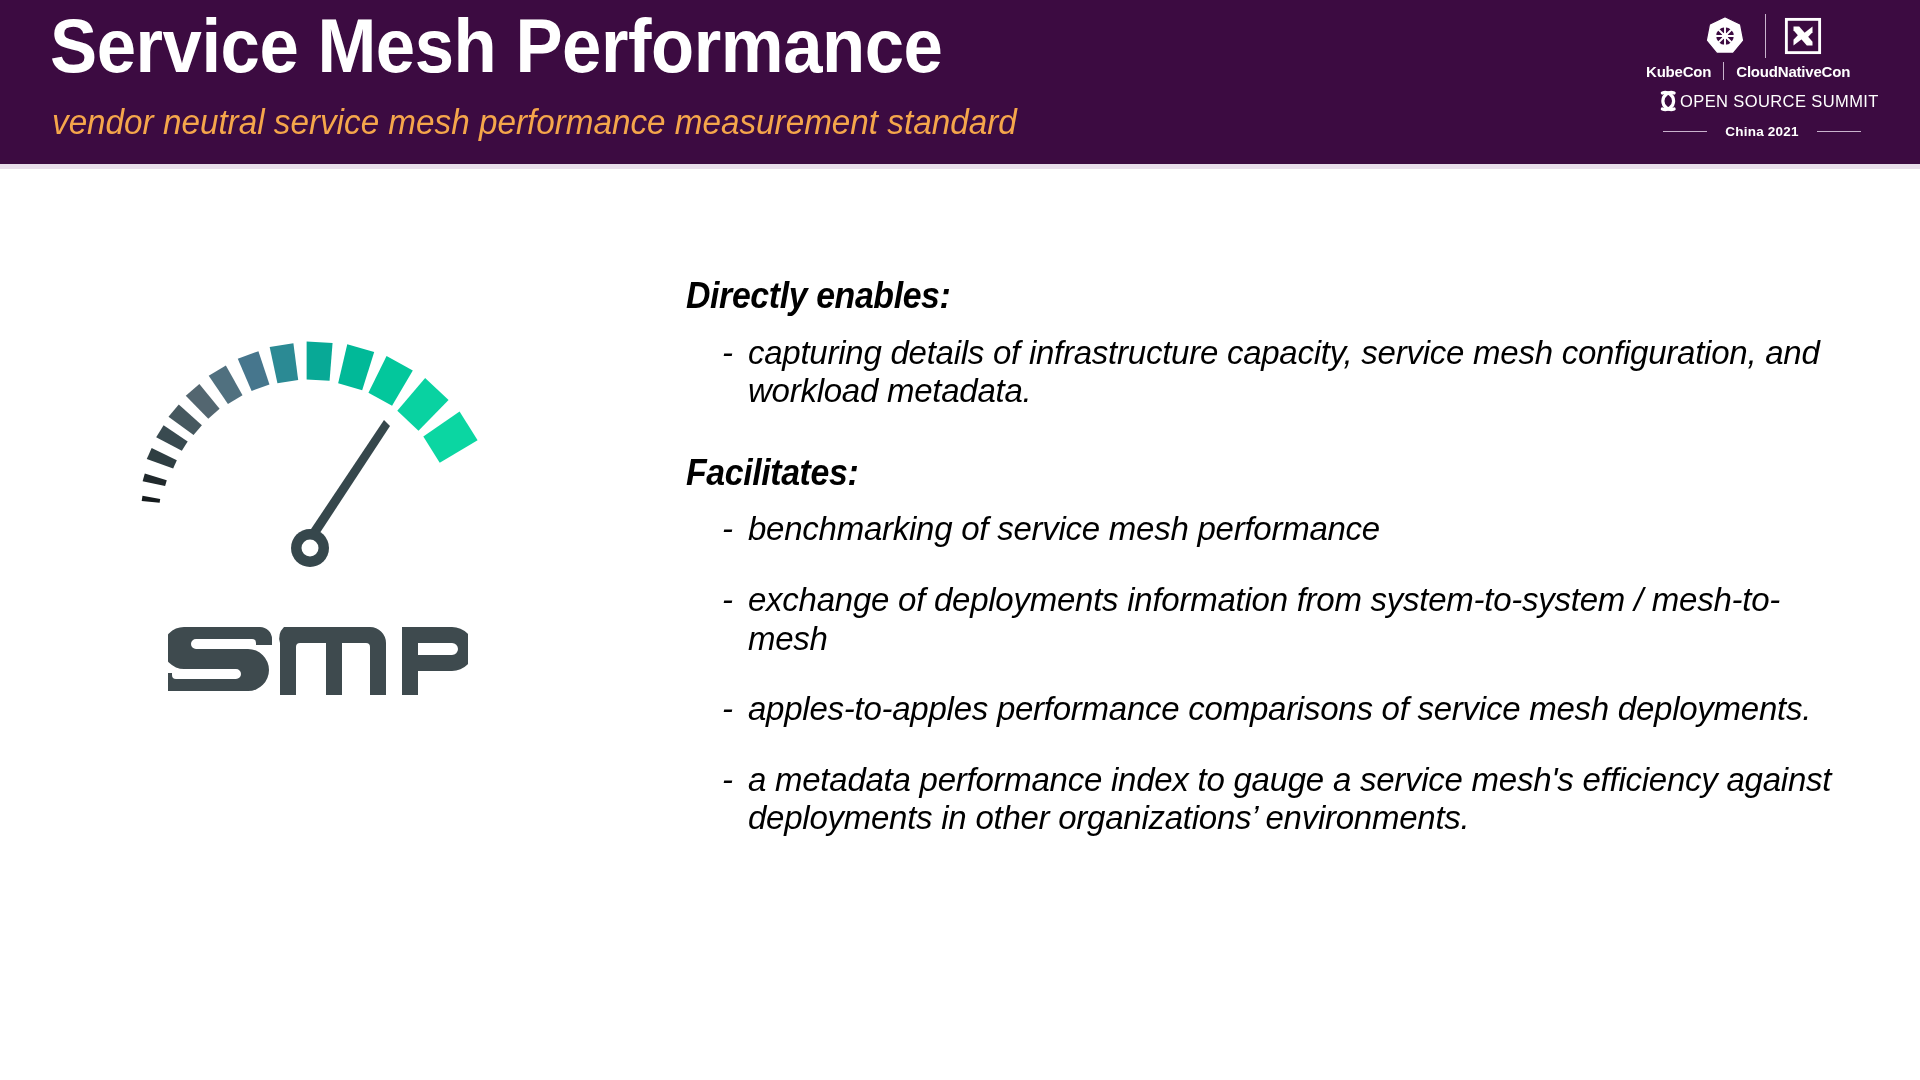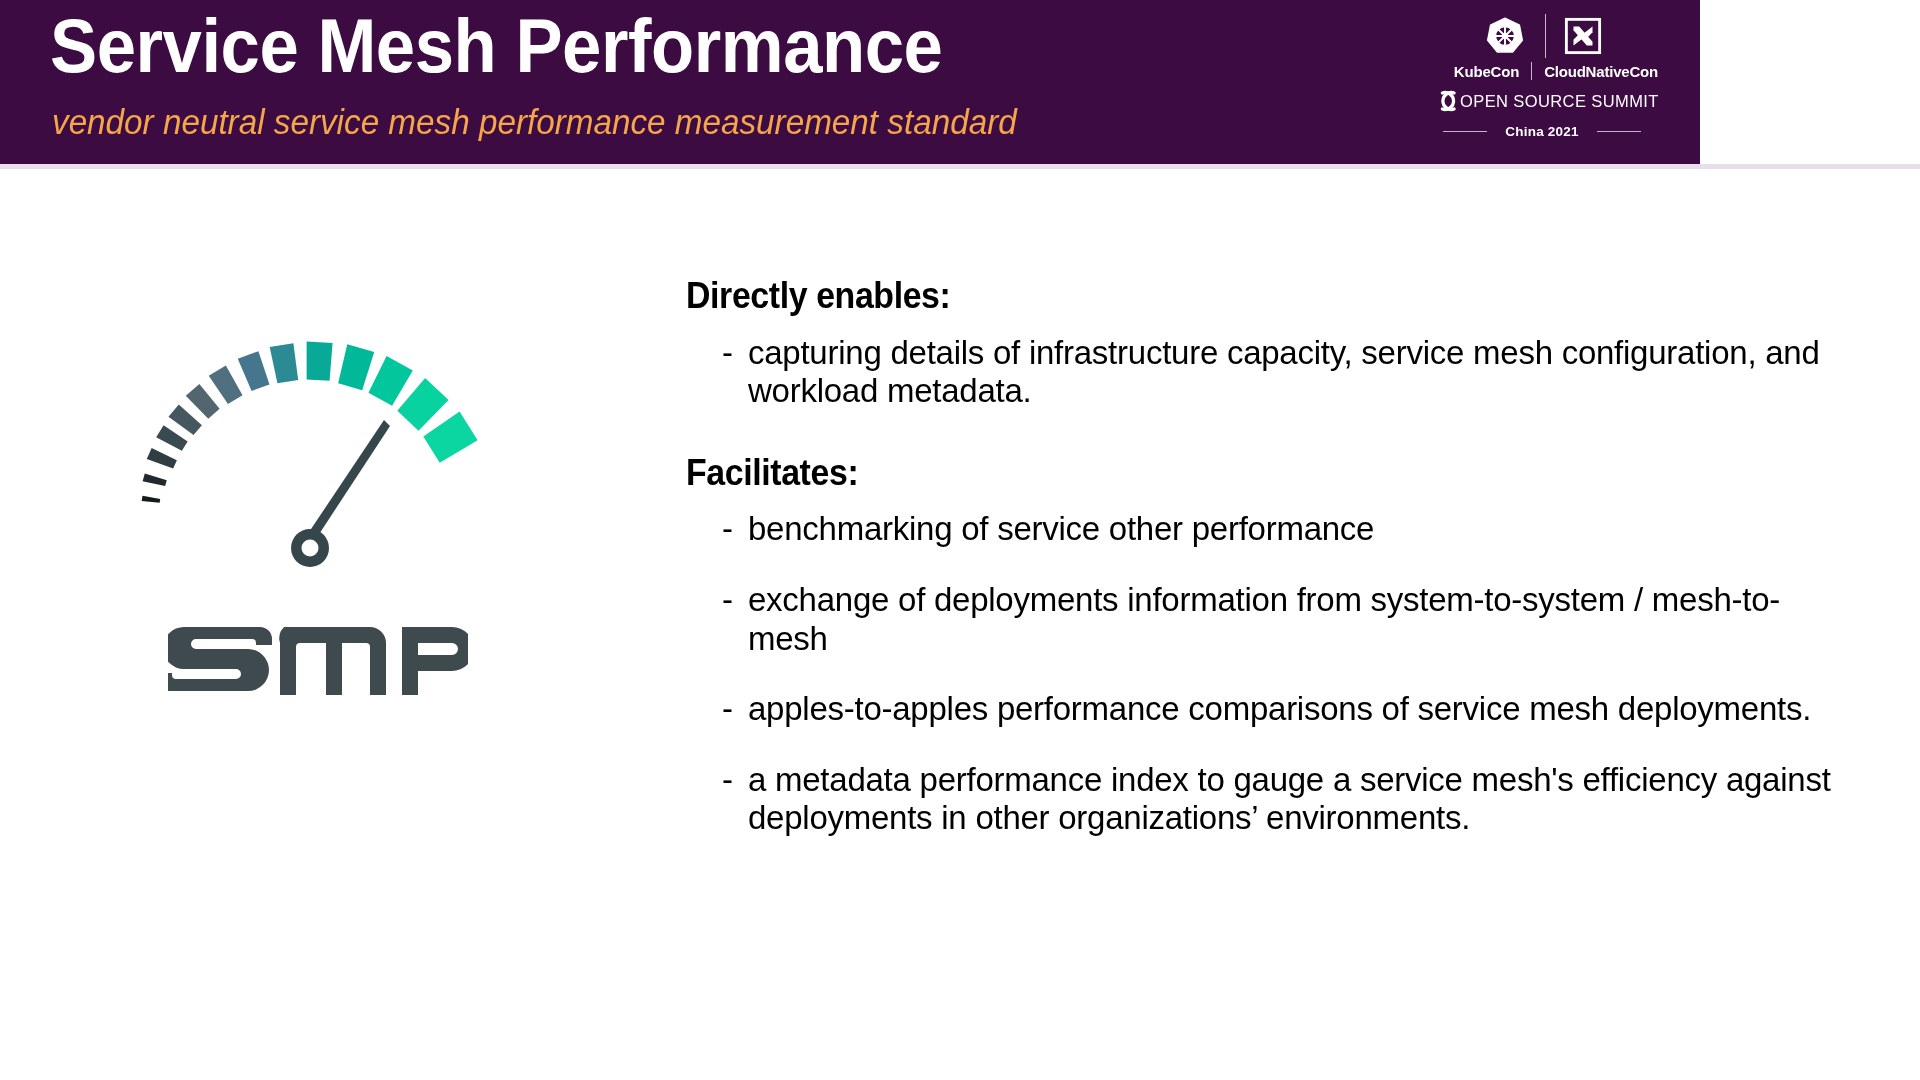--- a/index.html
+++ b/index.html
@@ -7,21 +7,21 @@
   html, body {
     width:1920px; height:1080px;
     background:#ffffff;
     font-family:"Liberation Sans", sans-serif;
     overflow:hidden;
   }
   .slide { position:relative; width:1920px; height:1080px; background:#ffffff; }
 
   
   .header {
-    position:absolute; left:0; top:0; width:1700px; height:164px;
+    position:absolute; left:0; top:0; width:1920px; height:164px;
     background:#3C0B41;
   }
   .header-underline {
     position:absolute; left:0; top:164px; width:1920px; height:5px;
     background:#E9DEEB;
   }
   .title {
     position:absolute; left:50px; top:8px;
     font-size:76px; font-weight:bold; color:#ffffff;
     letter-spacing:-0.5px; line-height:1.0;
@@ -46,21 +46,21 @@
     position:absolute; left:0; top:2px; width:232px; height:48px;
     display:flex; align-items:center; justify-content:center; gap:0px;
   }
   .kube-icon { width:44px; height:44px; }
   .icon-divider {
     width:1px; height:44px; background:#c9b3cd; margin:0 18px;
   }
   .cncf-icon { width:38px; height:38px; }
   .conf-row-names {
     position:absolute; left:0; top:50px; width:232px; height:22px;
-    display:flex; align-items:center; justify-content:flex-end;
+    display:flex; align-items:center; justify-content:flex-start;
   }
   .conf-name {
     font-size:15px; font-weight:bold; letter-spacing:-0.2px; color:#ffffff;
   }
   .name-divider { width:1px; height:18px; background:#c9b3cd; margin:0 12px; }
   .oss-row {
     position:absolute; left:0; top:74px; width:232px; height:34px;
     display:flex; align-items:center; justify-content:flex-start;
   }
   .oss-s {
@@ -85,21 +85,21 @@
   .smp-word { display:block; width:300px; height:105px; margin:-8px auto 0; }
   .smp-link {
     display:block; text-align:center; margin-top:20px;
     font-size:31px; color:#E8803A; text-decoration:underline;
     text-underline-offset:5px; text-decoration-thickness:2.5px;
     font-weight:500; letter-spacing:-0.4px; cursor:pointer;
   }
 
   
   .content {
-    position:absolute; left:686px; top:276px; width:1190px;
+    position:absolute; left:686px; top:276px; width:1190px;font-style:italic;
   }
   .section-head {
     font-size:36px; font-weight:bold; color:#000000;
     letter-spacing:-0.4px; line-height:1.1;
     transform:scaleX(0.94); transform-origin:left center;
   }
   .section-head.facilitates { margin-top:42px; }
   .bullets { margin-top:18px; }
   .bullet {
     display:flex; align-items:flex-start;
@@ -266,21 +266,21 @@
         <span class="dash">-</span>
         <span class="btext">capturing details of infrastructure capacity, service mesh configuration, and workload metadata.</span>
       </div>
     </div>
 
     <div class="section-head facilitates">Facilitates:</div>
 
     <div class="bullets group-facilitates">
       <div class="bullet">
         <span class="dash">-</span>
-        <span class="btext">benchmarking of service other performance</span>
+        <span class="btext">benchmarking of service mesh performance</span>
       </div>
       <div class="bullet">
         <span class="dash">-</span>
         <span class="btext">exchange of deployments information from system-to-system / mesh-to-mesh</span>
       </div>
       <div class="bullet">
         <span class="dash">-</span>
         <span class="btext">apples-to-apples performance comparisons of service mesh deployments.</span>
       </div>
       <div class="bullet">

